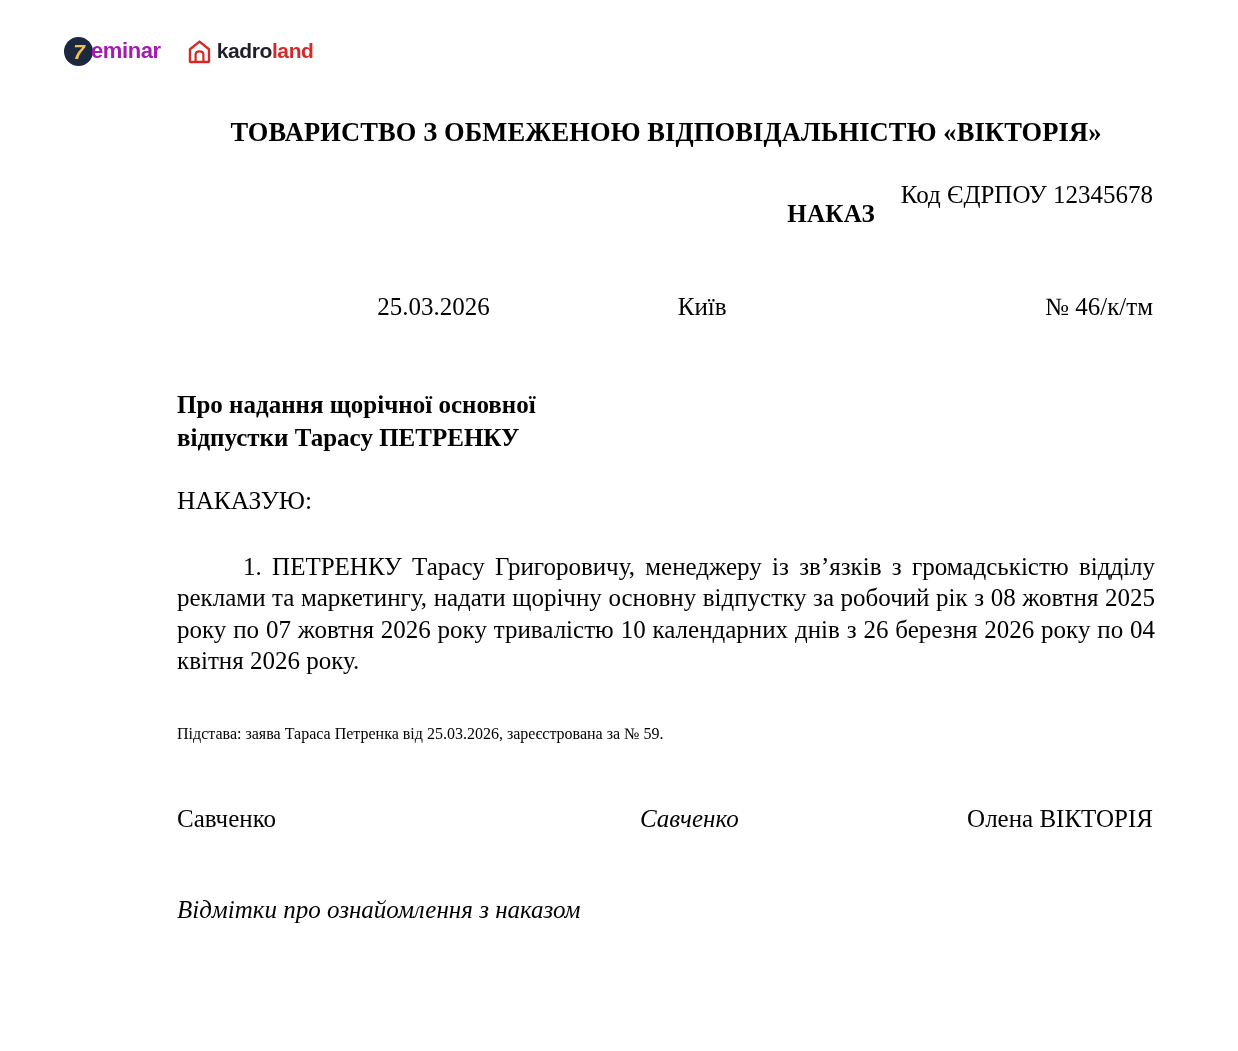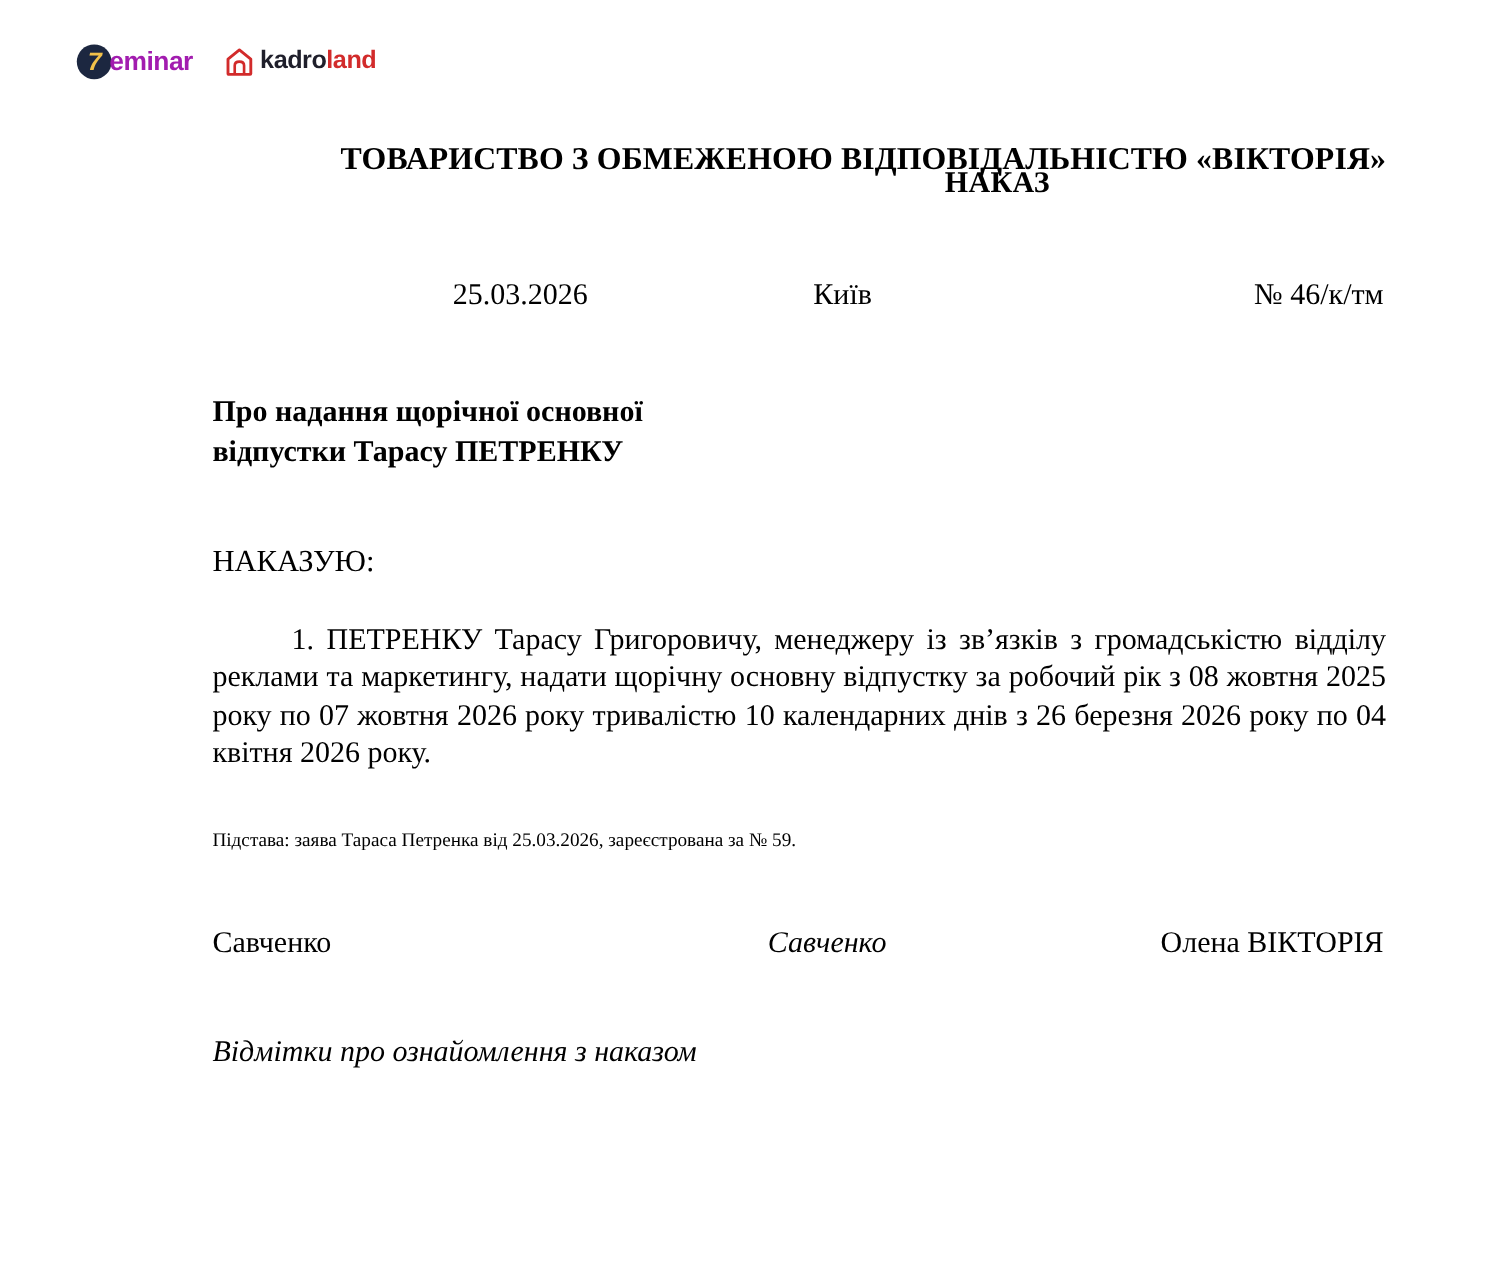--- a/index.html
+++ b/index.html
@@ -76,21 +76,21 @@
   
   .doc {
     position: absolute;
     left: 177px;
     top: 0;
     width: 978px;
   }
 
   .org-title {
     margin-top: 115px;
-    text-align: right;
+    text-align: center;
     font-weight: 700;
     font-size: 26.5px;
     line-height: 1.30;
     letter-spacing: 0.1px;
   }
   .org-title .line2 { display: block; }
 
   .edrpou-row {
     margin-top: 31px;
     text-align: right;
@@ -122,21 +122,21 @@
   .subject {
     margin-top: 68px;
     font-weight: 700;
     font-size: 25px;
     line-height: 1.30;
     max-width: 430px;
   }
   .subject .line2 { display: block; }
 
   .command {
-    margin-top: 60px;
+    margin-top: 32px;
     font-size: 25.5px;
     line-height: 1.2;
   }
 
   .clauses {
     margin-top: 34px;
     font-size: 25px;
     line-height: 1.255;
     text-align: justify;
     text-justify: inter-word;
@@ -197,20 +197,21 @@
   </div>
 
 </div>
 
 <div class="doc">
 
   <div class="org-title">
     <span>ТОВАРИСТВО З ОБМЕЖЕНОЮ ВІДПОВІДАЛЬНІСТЮ «ВІКТОРІЯ»</span>
   </div>
 
+  <div class="edrpou-row">Код ЄДРПОУ 12345678</div>
 
   <div class="order-word">НАКАЗ</div>
 
   <div class="meta-row">
     <span class="meta-date">25.03.2026</span>
     <span class="meta-city">Київ</span>
     <span class="meta-num">№ 46/к/тм</span>
   </div>
 
   <div class="subject">

